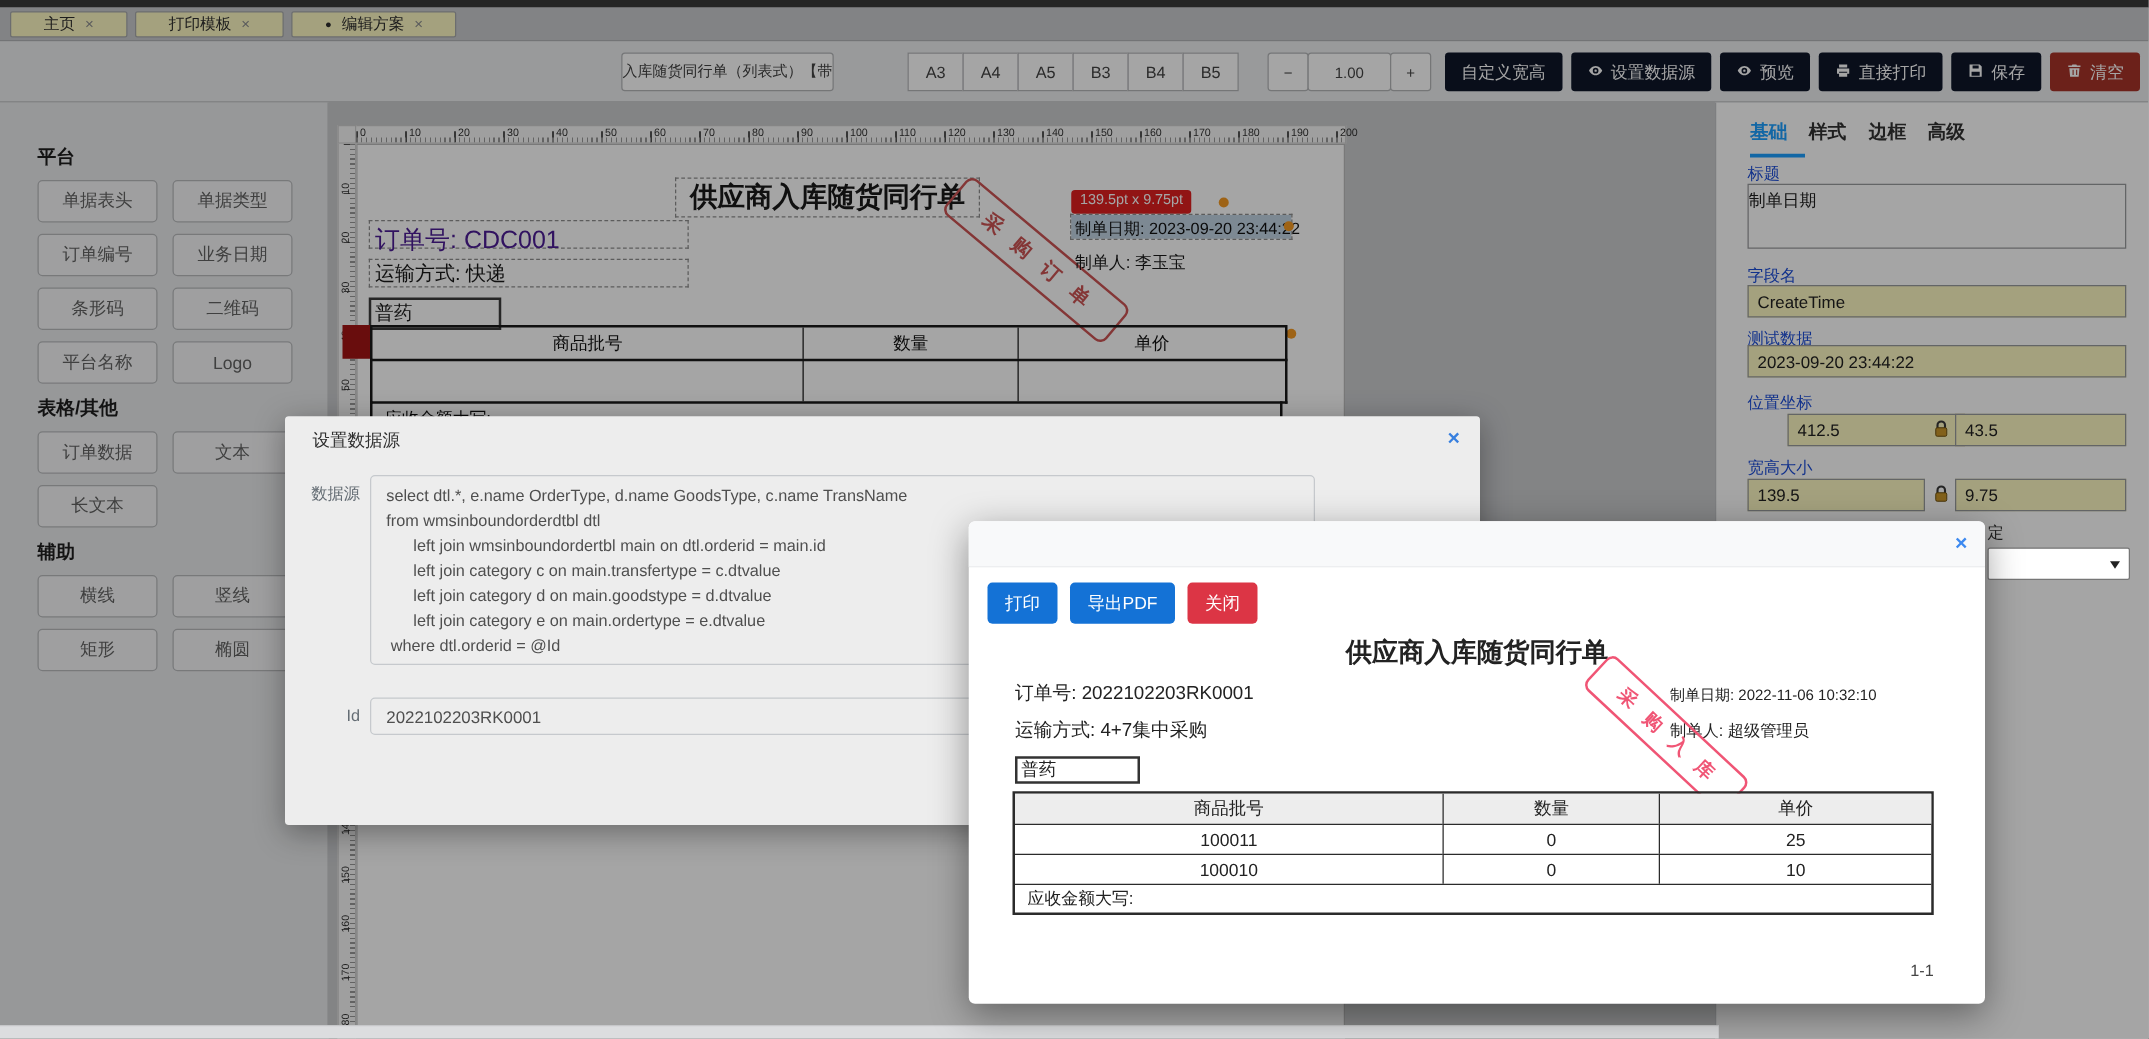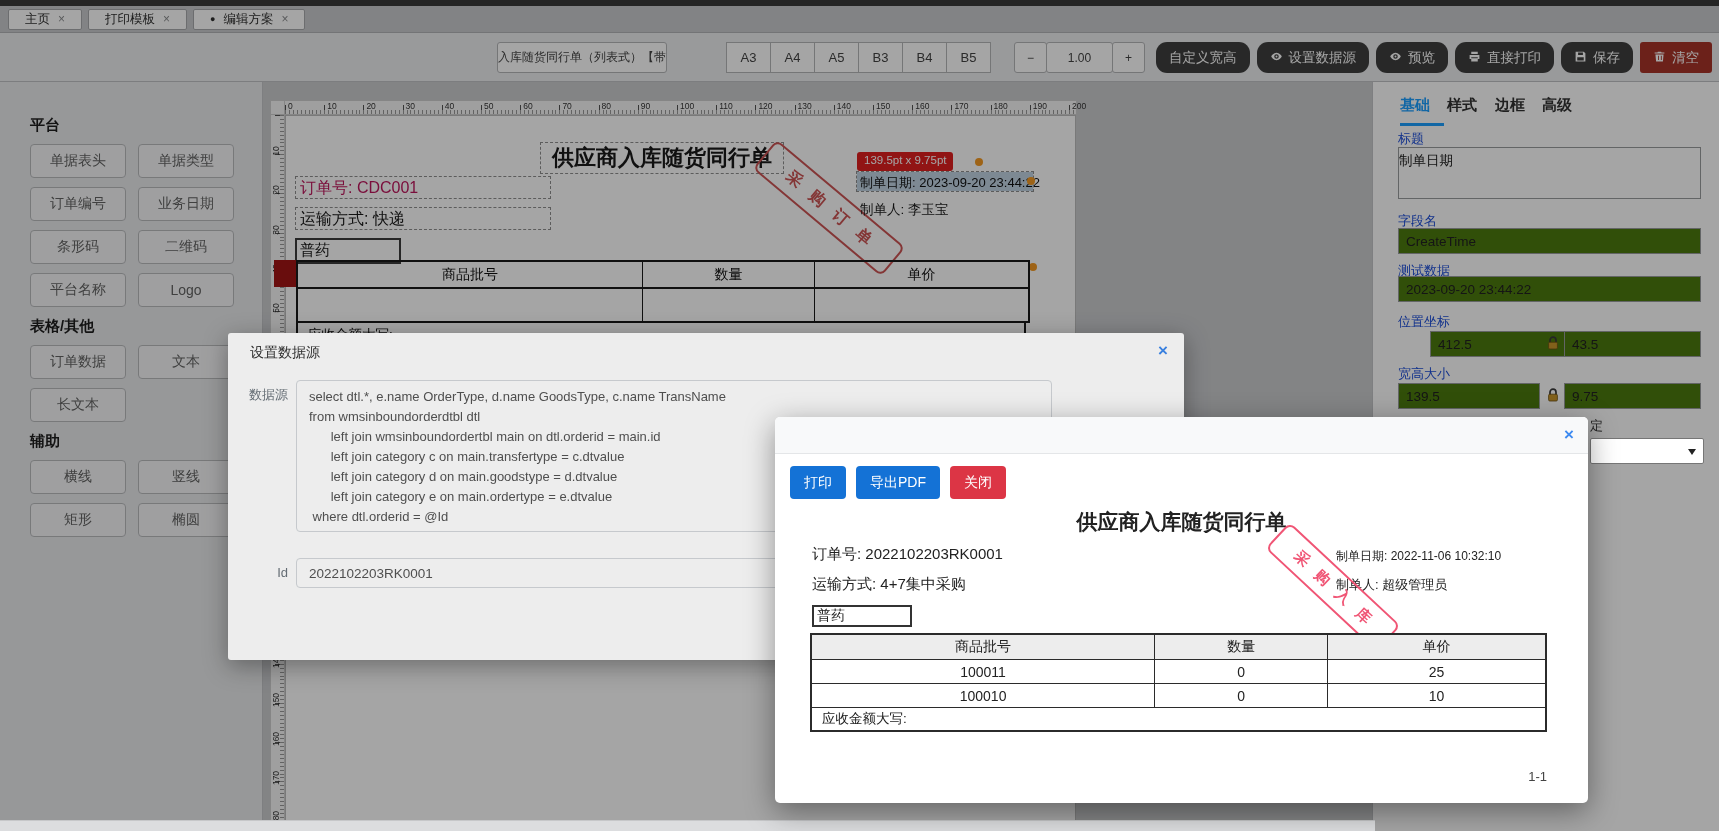--- a/index.html
+++ b/index.html
@@ -3,33 +3,33 @@
 <meta charset="utf-8">
 <style>
   * { margin:0; padding:0; box-sizing:border-box; }
   body { font-family:"Liberation Sans", sans-serif; background:#555; }
   #stage { position:relative; width:1719px; height:831px; overflow:hidden; background:#caccce; }
   .abs { position:absolute; }
 
   
   #topstrip { left:0; top:0; width:1719px; height:6px; background:#3a3a3a; }
   #tabbar { left:0; top:6px; width:1719px; height:27px; background:#c9cbce; display:flex; align-items:center; padding-left:8px; gap:6px; border-bottom:1px solid #b2b4b6; }
-  .tab { height:21px; display:flex; align-items:center; gap:8px; padding:0 16px; background:#ffffff; border:1px solid #a8aaac; border-radius:2px; font-size:12.5px; color:#2f2f2f; cursor:default; }
+  .tab { height:21px; display:flex; align-items:center; gap:8px; padding:0 26px; background:#fef9c3; border:1px solid #a8aaac; border-radius:2px; font-size:12.5px; color:#2f2f2f; cursor:default; }
   .tab .dot { font-size:9px; color:#2f2f2f; }
   .tab .x { color:#8b8d8f; font-size:12px; }
 
   #toolbar { left:0; top:33px; width:1719px; height:49px; background:#eceef0; border-bottom:1px solid #c0c2c4; }
   .tb-widget { position:absolute; top:9px; height:31px; background:#fff; border:1px solid #b5b7b9; color:#444; font-size:12px; display:flex; align-items:center; justify-content:center; border-radius:3px; white-space:nowrap; overflow:hidden; }
   #template-select { left:497px; width:170px; padding:0 6px; }
   #paper-group { position:absolute; left:727px; top:9px; display:flex; }
   .paper-btn { width:45px; height:31px; background:#fff; border:1px solid #b5b7b9; margin-left:-1px; font-size:13px; color:#444; display:flex; align-items:center; justify-content:center; }
   #zoom-minus { left:1014px; width:33px; } #zoom-value { left:1046px; width:67px; } #zoom-plus { left:1112px; width:33px; }
   #toolbar-actions { position:absolute; left:1160px; top:9px; width:552px; display:flex; justify-content:flex-end; gap:7px; }
   .act-btn { height:31px; padding:0 13px; border:none; border-radius:3px; color:#fff; font-size:13.5px; display:flex; align-items:center; gap:6px; white-space:nowrap; }
-  .act-primary { background:#404040;border-radius:11px; } .act-danger { background:#a8342a; }
+  .act-primary { background:#0f172a; } .act-danger { background:#a8342a; }
   .act-btn svg { flex:0 0 auto; }
 
   
   #sidebar { left:0; top:82px; width:263px; height:749px; background:#eaebed; border-right:1px solid #c3c5c7; padding:26px 26px 0 30px; }
   .side-title { font-size:15px; font-weight:bold; color:#1f1f1f; margin:8px 0 9px; }
   .side-grid { display:grid; grid-template-columns:96px 96px; gap:9px 12px; margin-bottom:10px; }
   .side-btn { height:34px; background:#f6f7f8; border:1px solid #babcbe; border-radius:4px; color:#636363; font-size:14px; display:flex; align-items:center; justify-content:center; }
 
   
   #canvas { left:263px; top:82px; width:1109px; height:749px; background:#caccce; overflow:hidden; }
@@ -39,21 +39,21 @@
     background-image:repeating-linear-gradient(to right,#9a9a9a 0 1px,transparent 1px 3.92px),repeating-linear-gradient(to right,#555 0 1px,transparent 1px 39.2px);
     background-size:100% 4px,100% 9px; background-position:bottom left,bottom left; background-repeat:no-repeat; }
   #ruler-v { position:absolute; left:7px; top:33px; width:15px; height:716px; background:#f7f7f7; border:1px solid #cfcfcf; border-top:none;
     background-image:repeating-linear-gradient(to bottom,#9a9a9a 0 1px,transparent 1px 3.92px),repeating-linear-gradient(to bottom,#555 0 1px,transparent 1px 39.2px);
     background-size:4px 100%,9px 100%; background-position:top right,top right; background-repeat:no-repeat; }
   .rh-num { position:absolute; top:0px; font-size:8.5px; color:#333; transform:translateX(1px); }
   .rv-num { position:absolute; left:-3px; width:16px; font-size:8.5px; color:#333; transform:rotate(-90deg); text-align:center; }
 
   .dashed { border:1px dashed #909090; }
   #dz-title { left:277px; top:60px; width:244px; height:32px; font-size:22px; font-weight:bold; color:#1a1a1a; display:flex; align-items:center; justify-content:center; }
-  #dz-order { left:32px; top:94px; width:256px; height:23px; font-size:16px; color:#be185d; padding:1px 4px; }
+  #dz-order { left:32px; top:94px; width:256px; height:23px; font-size:20px; color:#4c1d95; padding:1px 4px; }
   #dz-trans { left:32px; top:125px; width:256px; height:23px; font-size:16px; color:#1a1a1a; padding:1px 4px; }
   #dz-drug  { left:32px; top:156px; width:106px; height:26px; border:2px solid #3c3c3c; font-size:15px; color:#1a1a1a; padding:1px 3px; }
   #dz-tooltip { left:594px; top:70px; height:19px; background:#e02020; border-radius:3px; color:#fff; font-size:11.5px; padding:2px 7px; }
   #dz-selected { left:594px; top:90px; width:176px; height:19px; background:#c2d4e4; outline:1px dashed #909090; font-size:13px; color:#111; padding:2px 3px; white-space:nowrap; }
   #dz-maker { left:594px; top:117px; width:174px; height:20px; font-size:13.5px; color:#1a1a1a; padding:2px 3px; }
   .dot-handle { width:8px; height:8px; border-radius:50%; background:#f59a23; }
   #dz-stamp { left:482px; top:107px; width:168px; height:38px; border:2px solid #cc5555; border-radius:7px; color:#cc5555; transform:rotate(40deg); display:flex; align-items:center; justify-content:center; font-size:16px; font-weight:bold; letter-spacing:14px; padding-left:14px; }
   #cv-table { left:11px; top:178px; width:752px; }
   #cv-handle { position:absolute; left:0; top:0; width:22px; height:27px; background:#a31515; }
   #cv-head { position:absolute; left:22px; top:0; display:flex; border:2px solid #1a1a1a; }
@@ -62,21 +62,21 @@
   #cv-row2 { position:absolute; left:22px; top:27px; display:flex; border:2px solid #1a1a1a; border-top:none; }
   .cv-td { height:34px; border-left:1px solid #1a1a1a; } .cv-td:first-child { border-left:none; }
   #cv-foot { position:absolute; left:22px; top:61px; width:730px; height:30px; border:2px solid #1a1a1a; border-top:none; font-size:13.5px; color:#111; display:flex; align-items:center; padding-left:10px; }
 
   
   #panel { left:1372px; top:82px; width:347px; height:749px; background:#fff; border-left:1px solid #c3c5c7; }
   .ptab { position:absolute; top:14px; font-size:15px; font-weight:bold; color:#333; }
   .ptab.active { color:#1E9FFF; }
   #ptab-underline { position:absolute; left:27px; top:41px; width:44px; height:3px; background:#1E9FFF; }
   .plabel { position:absolute; font-size:13px; color:#1d4ed8; }
-  .pinput { position:absolute; height:26px; border:1px solid #9a9c9e; background:#4d7c0f; font-size:13.5px; color:#222; padding:0 7px; font-family:"Liberation Sans",sans-serif; }
+  .pinput { position:absolute; height:26px; border:1px solid #9a9c9e; background:#fef9c3; font-size:13.5px; color:#222; padding:0 7px; font-family:"Liberation Sans",sans-serif; }
   #p-title-ta { left:25px; top:65px; width:303px; height:52px; resize:none; padding-top:4px; font-size:13.5px; border:1px solid #9a9c9e; color:#222; font-family:"Liberation Sans",sans-serif; position:absolute; }
   .lock { position:absolute; width:16px; height:16px; }
 
   
   #overlay1 { left:0; top:0; width:1719px; height:831px; background:rgba(0,0,0,0.30); z-index:40; }
   #overlay2 { left:0; top:0; width:1719px; height:831px; background:rgba(0,0,0,0.07); z-index:50; }
   #bottom-strip { left:0; top:820px; width:1375px; height:11px; background:#dcdddf; border-top:1px solid #c6c7c9; z-index:55; }
 
   #modal1 { left:228px; top:333px; width:956px; height:327px; background:#fff; border-radius:3px; box-shadow:0 6px 24px rgba(0,0,0,.35); z-index:45; }
   #m1-title { position:absolute; left:22px; top:11px; font-size:14px; color:#333; }

